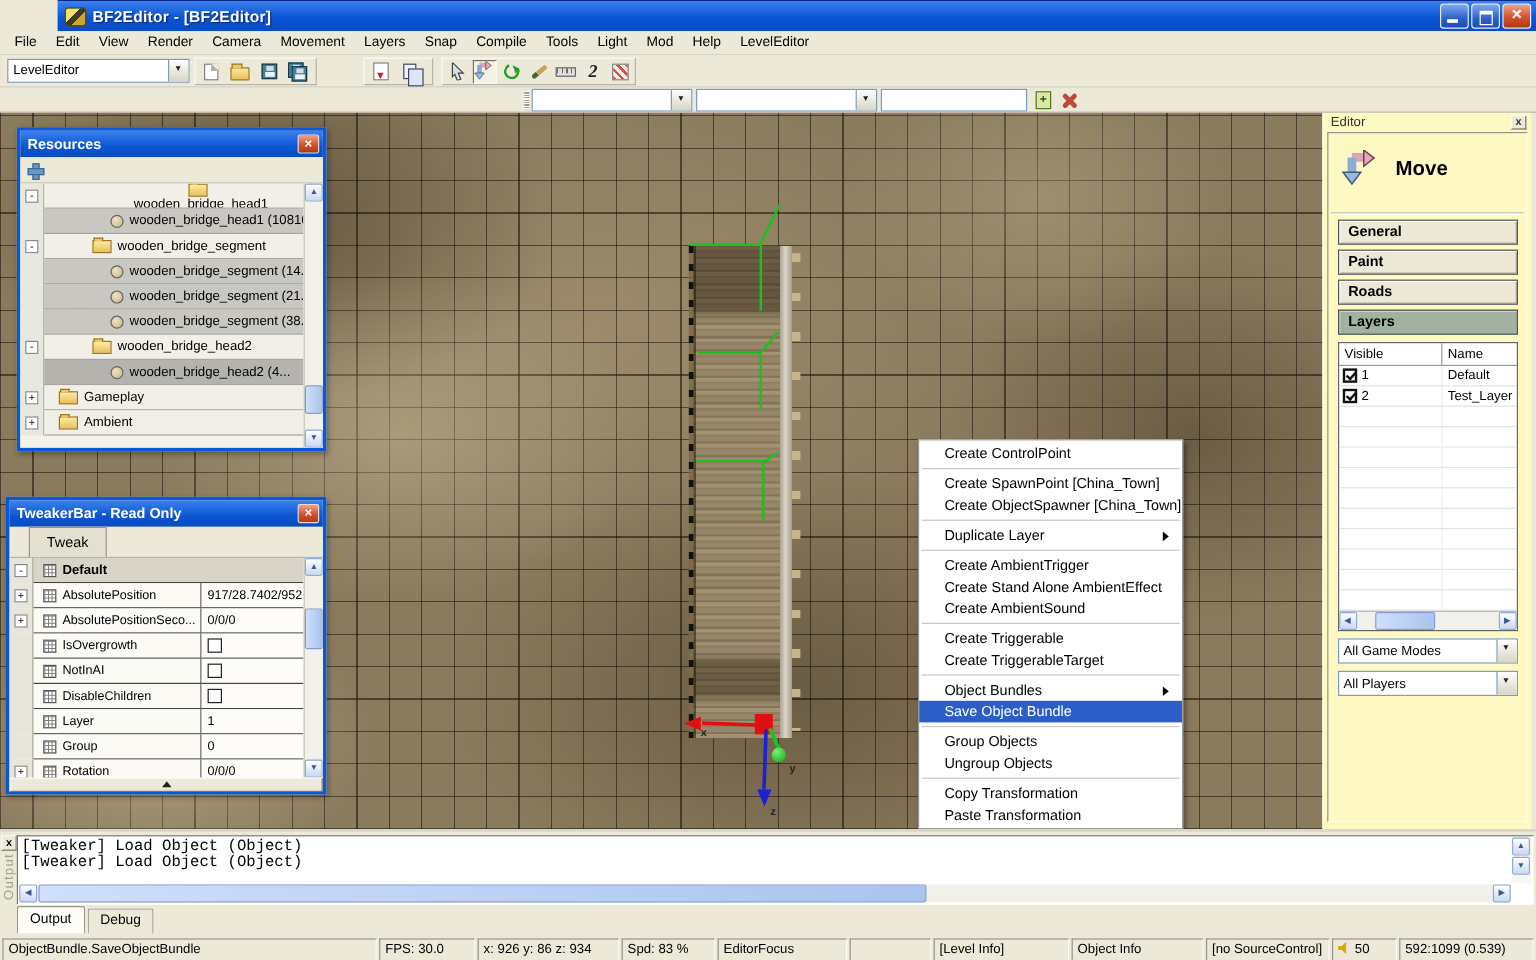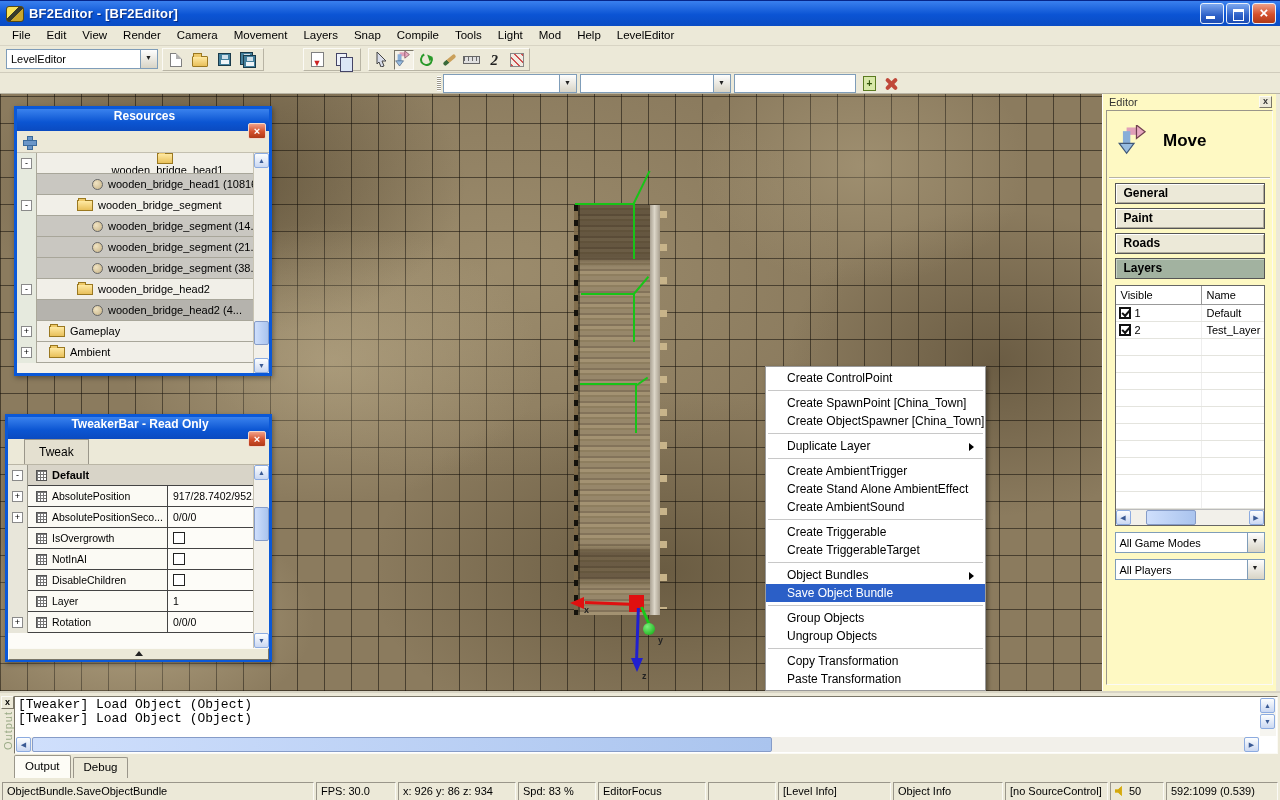--- a/index.html
+++ b/index.html
@@ -6,21 +6,21 @@
   html,body { width:1280px; height:800px; overflow:hidden; }
   body {
     font-family:"Liberation Sans", sans-serif; font-size:11px; color:#000;
     background:#ece9d8; position:relative;
     --axis-x:#e01010; --axis-y:#18c818; --axis-z:#2020d0; --wire:#17c417;
     --hl:#2b5fc7; --xp-blue:#0a55d4;
   }
 
   
   .titlebar { height:26px; background:linear-gradient(#3a80ee,#0b54d4 55%,#0a4cc4); border-top:1px solid #06268a;
-    display:flex; align-items:center; padding:0 4px; }
+    display:flex; align-items:center; padding:0 4px;margin-left:48px; }
   .app-icon { width:18px; height:16px; margin:0 5px 0 2px; position:relative;
     background:linear-gradient(135deg,#f8e25a 0 40%,#3a3a2a 40% 60%,#caa62e 60%); border-radius:3px; border:1px solid #5a4a10; }
   .title-text { color:#fff; font-size:13px; font-weight:bold; text-shadow:1px 1px 1px #0a2a7a; letter-spacing:.2px; }
   .win-btns { margin-left:auto; display:flex; gap:2px; }
   .wbtn { width:24px; height:21px; border-radius:3px; border:1px solid #e8f0fc;
     background:linear-gradient(#7da8ef,#2e61c8 60%,#1c4cb4); color:#fff; font-size:12px; line-height:19px;
     text-align:center; position:relative; }
   .wbtn.close { background:linear-gradient(#f0A088,#d4502c 55%,#b03a18); }
   .wbtn.min::after { content:""; position:absolute; left:5px; bottom:4px; width:9px; height:3px; background:#fff; }
   .wbtn.restore::after { content:""; position:absolute; left:6px; top:5px; width:9px; height:8px;
@@ -117,21 +117,21 @@
     border-top:14px solid var(--axis-z); border-left:6px solid transparent; border-right:6px solid transparent; }
   .gz-shaft-y { position:absolute; left:640px; top:513px; width:3px; height:22px; background:var(--axis-y);
     transform:rotate(-24deg); transform-origin:top center; }
   .gz-ball { position:absolute; left:643px; top:529px; width:12px; height:12px; border-radius:50%;
     background:radial-gradient(circle at 35% 30%, #7cf07c, #0ca80c); }
   .gz-label { position:absolute; font-size:9px; color:#222; font-weight:bold; }
 
   
   .float { position:absolute; border:3px solid #0a58d8; background:#ece9d8; box-shadow:1px 2px 5px rgba(0,0,0,.35); }
   .float .ftitle { height:22px; background:linear-gradient(#3a82ee,#0b55d2 60%,#0a4ac0); color:#fff;
-    font-weight:bold; font-size:12px; display:flex; align-items:center; padding:0 3px 0 6px;flex-direction:column; }
+    font-weight:bold; font-size:12px; display:flex; align-items:center; padding:0 3px 0 6px; }
   .fclose { margin-left:auto; width:18px; height:16px; border-radius:2px; border:1px solid #f2d8cc;
     background:linear-gradient(#f0a088,#d4502c 55%,#b03a18); color:#fff; text-align:center; font-size:11px; line-height:14px; font-weight:bold; }
 
   
   .res-toolbar { height:22px; border-bottom:1px solid #c4c0b0; display:flex; align-items:center; padding-left:6px; background:#ece9d8; }
   .tree { position:relative; height:220px; background:#f4f2ea; display:flex; }
   .tree-rows { flex:1; position:relative; overflow:hidden; }
   .tree-row { display:flex; height:21px; }
   .tg-cell { width:20px; height:21px; background:#e6eade; border-right:1px solid #aaa89a; display:flex; align-items:center; justify-content:center; margin-left:-0px; }
   .exp { width:11px; height:11px; background:#fff; border:1px solid #8a8a8a; font-size:9px; line-height:8px; text-align:center; }
@@ -648,20 +648,28 @@
         </div>
         <div class="pg-row">
           <span class="pg-gut"></span>
           <span class="pg-label">
               <span class="grid-ico"></span>
               <span>Layer</span>
             </span>
           <span class="pg-value">1</span>
         </div>
         <div class="pg-row">
+          <span class="pg-gut"></span>
+          <span class="pg-label">
+              <span class="grid-ico"></span>
+              <span>Group</span>
+            </span>
+          <span class="pg-value">0</span>
+        </div>
+        <div class="pg-row">
           <span class="pg-gut">
               <span class="exp">+</span>
             </span>
           <span class="pg-label">
               <span class="grid-ico"></span>
               <span>Rotation</span>
             </span>
           <span class="pg-value">0/0/0</span>
         </div>
       </div>

